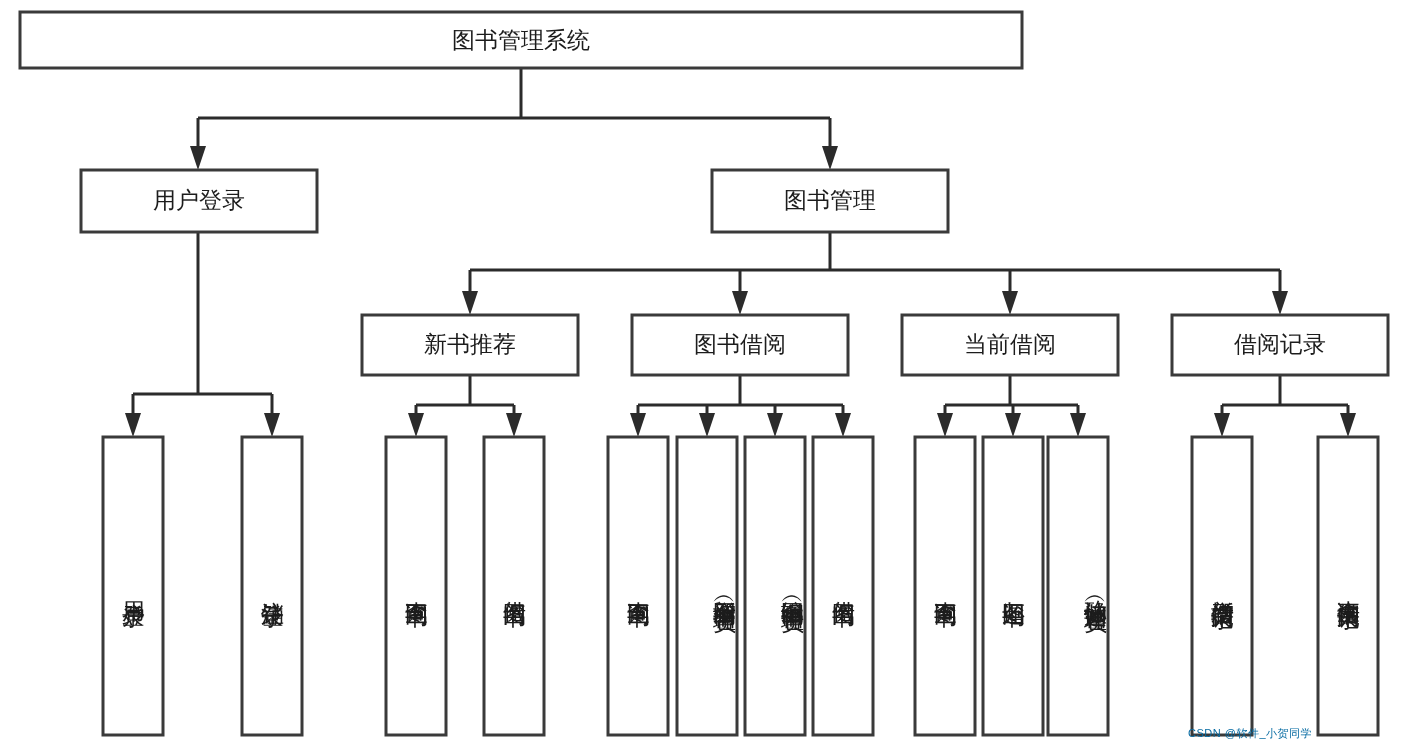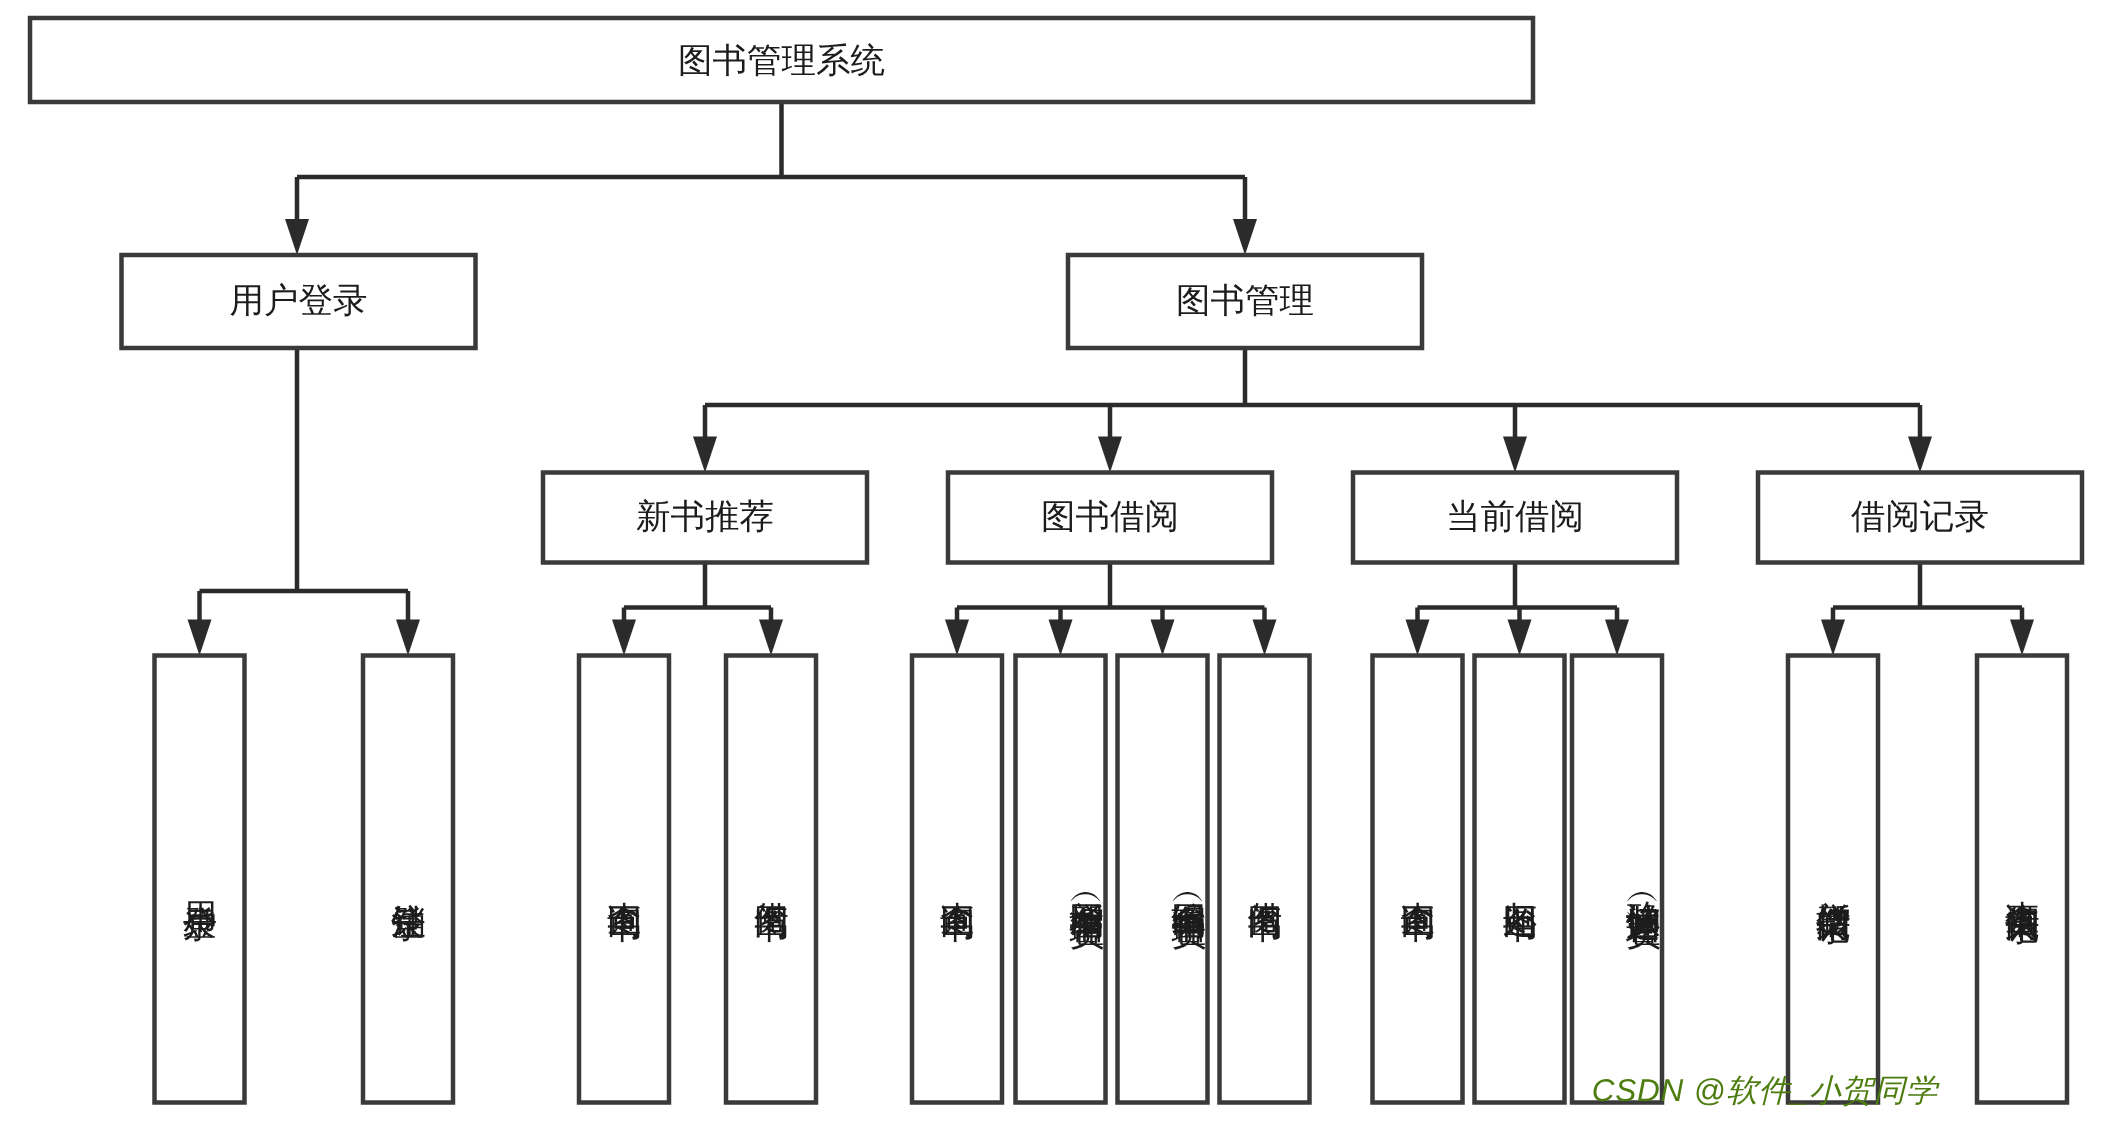--- a/index.html
+++ b/index.html
@@ -11,20 +11,21 @@
     width: 1405px;
     height: 747px;
     font-family: "Liberation Sans", "DejaVu Sans", sans-serif;
     overflow: hidden;
     position: relative;
   }
   #diagram-root {
     position: relative;
     width: 1300px;
     height: 747px;
+    padding-left: 20px;
   }
   svg#tree {
     position: absolute;
     left: 0;
     top: 0;
     width: 1405px;
     height: 747px;
   }
   .node-box {
     fill: #ffffff;
@@ -62,25 +63,24 @@
     align-items: center;
     justify-content: center;
     text-align: center;
     pointer-events: none;
   }
   .watermark {
     position: absolute;
     right: 8px;
     bottom: 6px;
     font-family: "Liberation Sans", "DejaVu Sans", sans-serif;
-    font-size: 21px;
-    color: #4d7c0f;
+    font-size: 11px;
+    color: #0369a1;
     letter-spacing: 0.5px;
     white-space: nowrap;
-    font-style: italic;
   }
 </style>
 </head>
 <body>
 
 <div id="diagram-root">
 
   <svg id="tree" viewBox="0 0 1405 747">
 
     <g>

